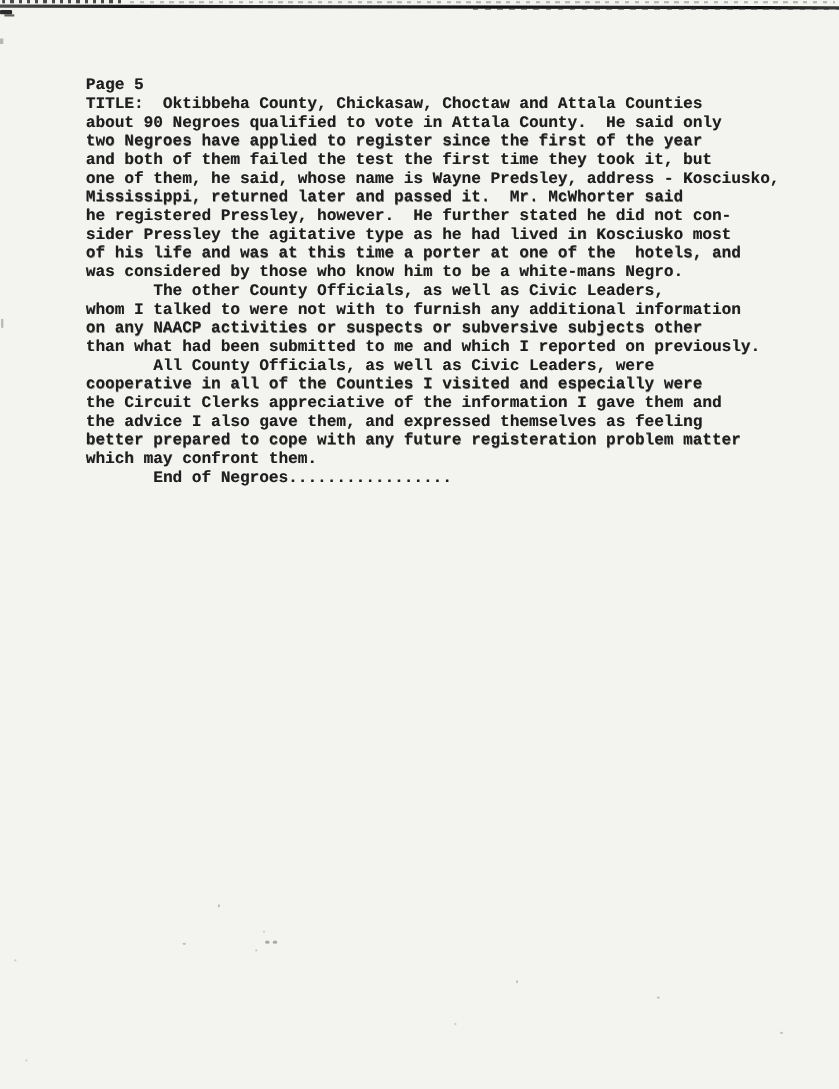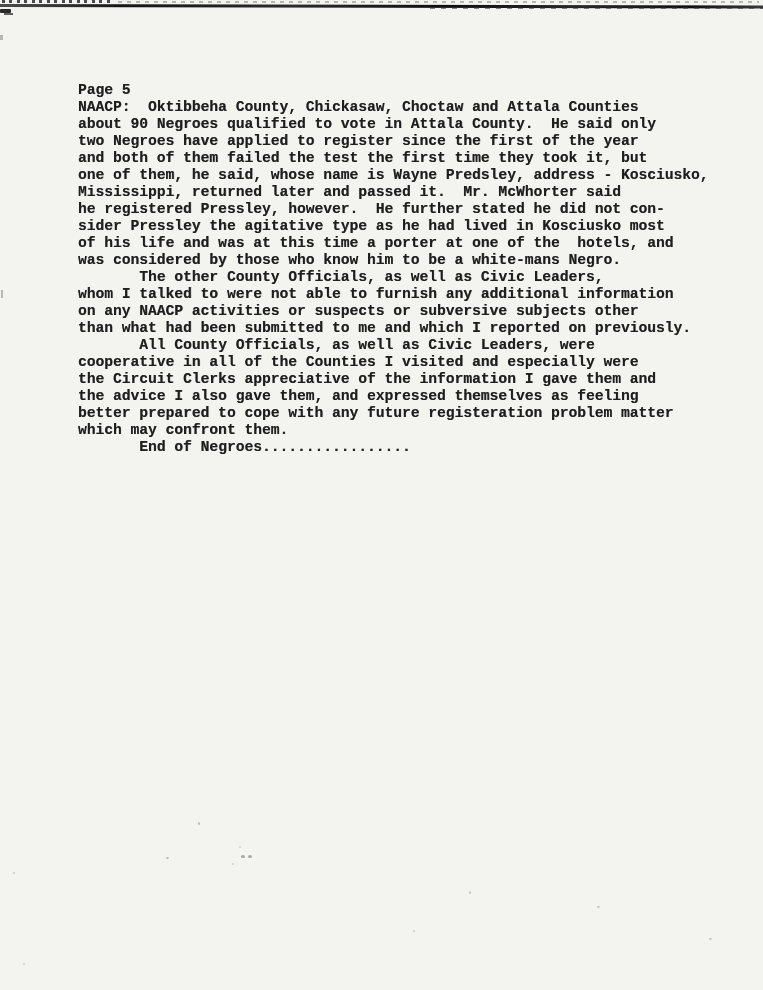--- a/index.html
+++ b/index.html
@@ -35,21 +35,21 @@
     background:repeating-linear-gradient(90deg,#2e2e2e 0 5px,transparent 5px 11px);
   }
   .left-mark{
     position:absolute;top:9px;left:0;width:11px;height:4px;
     background:#2a2a2a;border-radius:1px;
     box-shadow:3px 3px 0 -1px rgba(60,60,60,.8);
   }
   .edge-mark{position:absolute;background:#7c7c7c;opacity:.5;}
   
   .content{
-    position:absolute;left:78px;top:82px;width:672px;
+    position:absolute;left:78px;top:70px;width:672px;
     font-family:"Liberation Mono", monospace;
     font-weight:700;
     font-size:14.6px;
     line-height:17px;
     color:#1e1e1e;
     text-shadow:0.3px 0.3px 0.5px rgba(25,25,25,.55);
   }
   .content p{margin:0;white-space:pre-wrap;}
   .pagenum{margin-bottom:15px;}
   .doc-title{margin-bottom:18px;}
@@ -65,32 +65,32 @@
   <div class="dots-row"></div>
   <div class="dots-row-faint"></div>
   <div class="scan-line"></div>
   <div class="scan-line-frag"></div>
   <div class="left-mark"></div>
   <div class="edge-mark" style="left:0;top:35px;width:3px;height:5px;"></div>
   <div class="edge-mark" style="left:1px;top:290px;width:2px;height:8px;"></div>
 
   <main class="content">
     <p class="pagenum">Page 5</p>
-    <p class="doc-title">NAACP:  Oktibbeha County, Chickasaw, Choctaw and Attala Counties</p>
+    <p class="doc-title">TITLE:  Oktibbeha County, Chickasaw, Choctaw and Attala Counties</p>
     <p class="para">about 90 Negroes qualified to vote in Attala County.  He said only
 two Negroes have applied to register since the first of the year
 and both of them failed the test the first time they took it, but
 one of them, he said, whose name is Wayne Predsley, address - Kosciusko,
 Mississippi, returned later and passed it.  Mr. McWhorter said
 he registered Pressley, however.  He further stated he did not con-
 sider Pressley the agitative type as he had lived in Kosciusko most
 of his life and was at this time a porter at one of the  hotels, and
 was considered by those who know him to be a white-mans Negro.</p>
     <p class="para">       The other County Officials, as well as Civic Leaders,
-whom I talked to were not able to furnish any additional information
+whom I talked to were not with to furnish any additional information
 on any NAACP activities or suspects or subversive subjects other
 than what had been submitted to me and which I reported on previously.</p>
     <p class="para">       All County Officials, as well as Civic Leaders, were
 cooperative in all of the Counties I visited and especially were
 the Circuit Clerks appreciative of the information I gave them and
 the advice I also gave them, and expressed themselves as feeling
 better prepared to cope with any future registeration problem matter
 which may confront them.</p>
     <p class="end-line">       End of Negroes.................</p>
   </main>

